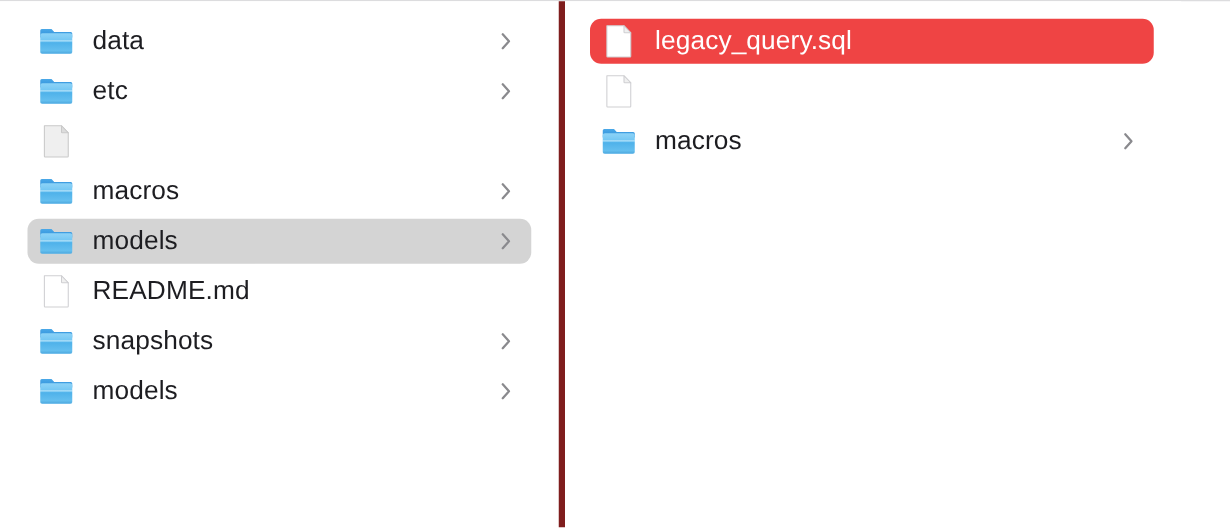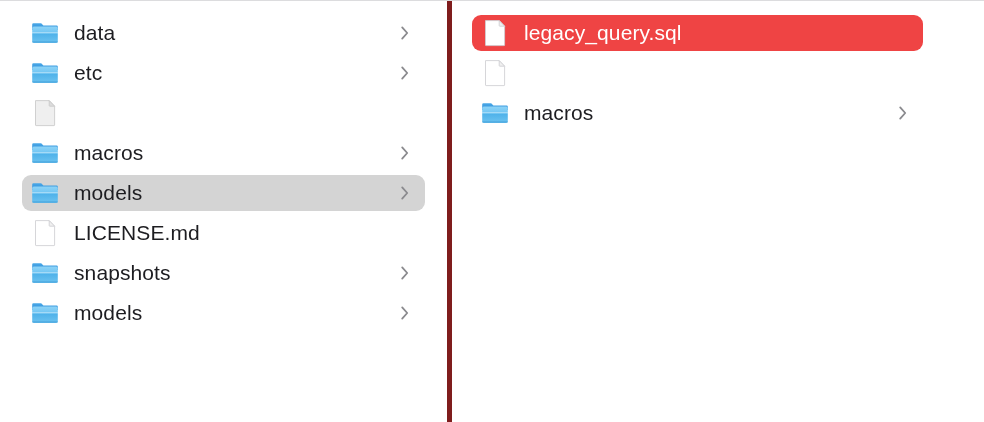--- a/index.html
+++ b/index.html
@@ -232,21 +232,21 @@
           </svg>
         </span>
       </div>
       <div class="file-row">
         <span class="icon-slot">
           <svg viewBox="0 0 30 30" xmlns="http://www.w3.org/2000/svg">
             <path d="M5.5 2.6 L19.2 2.6 L24.6 8.2 L24.6 27 Q24.6 27.6 24 27.6 L6.1 27.6 Q5.5 27.6 5.5 27 Z" fill="#ffffff" stroke="#cfcfd2" stroke-width="0.85" stroke-linejoin="round"></path>
             <path d="M19.2 2.6 L24.6 8.2 L19.8 8.2 Q19.2 8.2 19.2 7.6 Z" fill="#f0f0f0" stroke="#cfcfd2" stroke-width="0.85" stroke-linejoin="round"></path>
           </svg>
         </span>
-        <span class="row-label">LICENSE.md</span>
+        <span class="row-label">README.md</span>
         <span class="chevron is-hidden">
           <svg viewBox="0 0 12 18" xmlns="http://www.w3.org/2000/svg">
             <path d="M3.2 3.4 L8.2 9 L3.2 14.6" fill="none" stroke="#8a8a8e" stroke-width="1.8" stroke-linecap="round" stroke-linejoin="round"></path>
           </svg>
         </span>
       </div>
       <div class="file-row">
         <span class="icon-slot">
           <svg viewBox="0 0 30 30" xmlns="http://www.w3.org/2000/svg">
             <defs>

